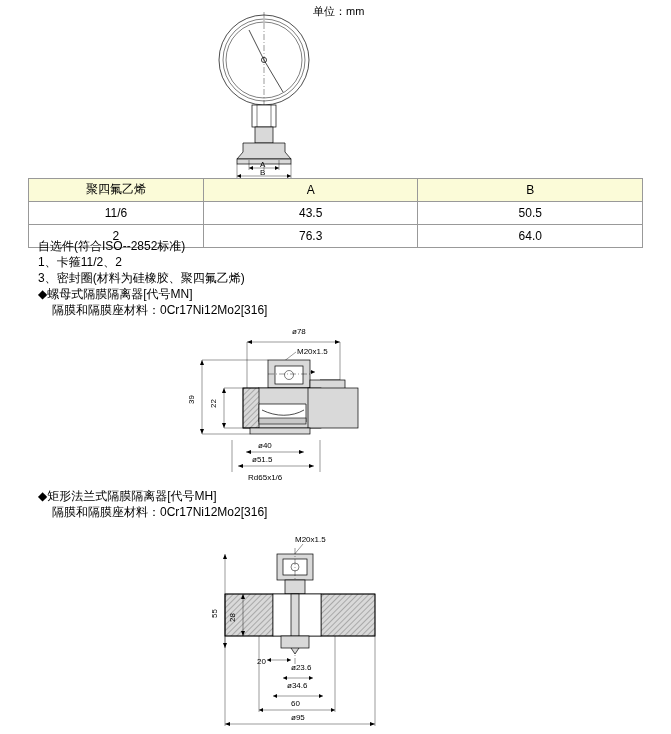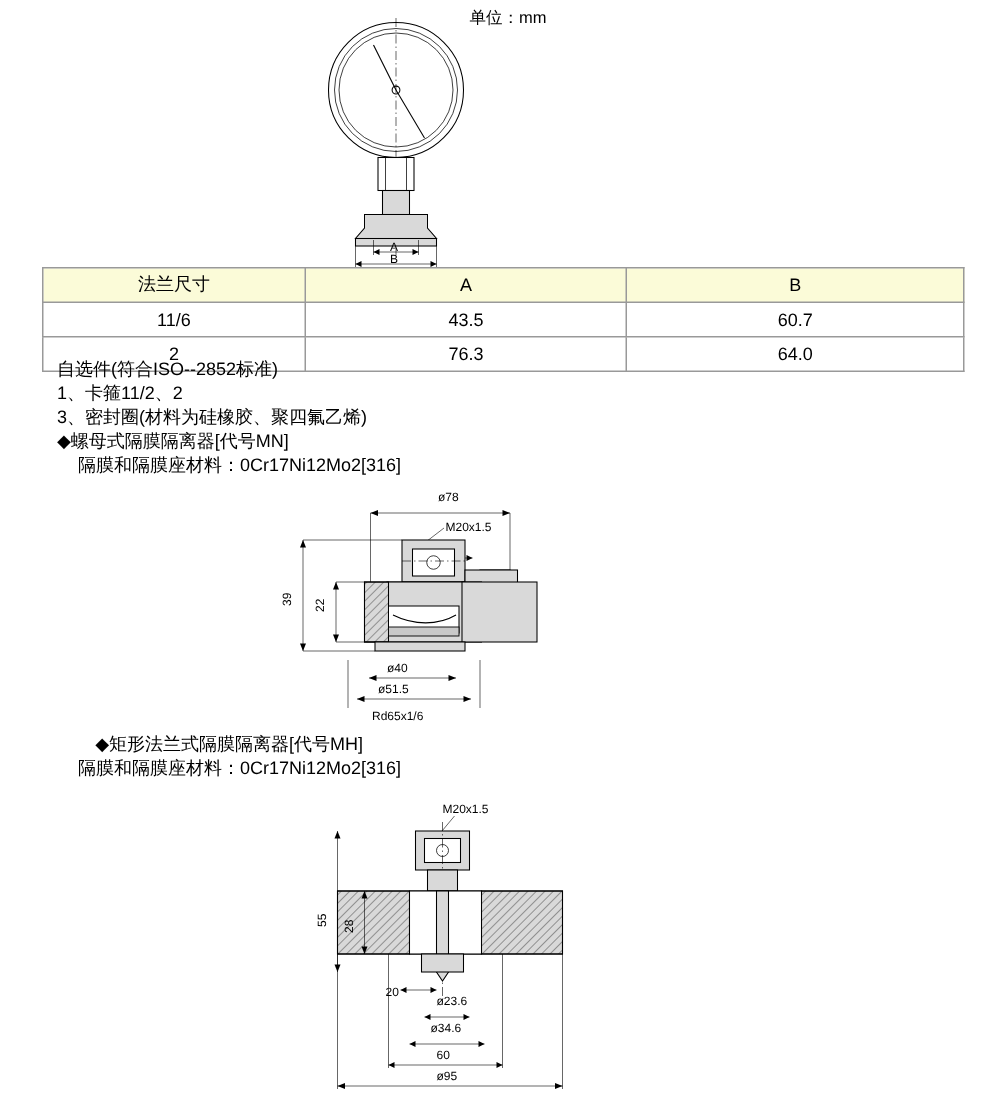--- a/index.html
+++ b/index.html
@@ -46,21 +46,21 @@
   .notes{
     position:absolute;left:38px;top:238px;
     line-height:16px;font-size:12px;
   }
   .notes div{white-space:nowrap;}
   .indent{padding-left:14px;}
 
   .section2-title{
     position:absolute;left:38px;top:488px;line-height:16px;font-size:12px;
   }
-  .section2-title div{white-space:nowrap;text-align:center;}
+  .section2-title div{white-space:nowrap;}
 
   .dwg1{position:absolute;left:180px;top:322px;width:300px;height:160px;}
   .dwg2{position:absolute;left:195px;top:530px;width:300px;height:200px;}
 
   svg{display:block;}
   .ln{stroke:#000;stroke-width:0.7;fill:none;}
   .thin{stroke:#000;stroke-width:0.5;fill:none;}
   .dim{stroke:#000;stroke-width:0.4;fill:none;}
   .ctr{stroke:#000;stroke-width:0.4;fill:none;stroke-dasharray:6 2 1 2;}
   .fillgray{fill:#d9d9d9;stroke:#000;stroke-width:0.7;}
@@ -117,28 +117,28 @@
     <line x1="74" y1="150" x2="74" y2="160" class="dim"></line>
     <line x1="32" y1="154" x2="32" y2="168" class="dim"></line>
     <line x1="86" y1="154" x2="86" y2="168" class="dim"></line>
   </svg>
 </div>
 
 <div class="table-wrap">
   <table class="flange">
     <tbody>
         <tr class="head">
-      <td class="col1">法兰尺寸</td>
+      <td class="col1">聚四氟乙烯</td>
       <td class="col2">A</td>
       <td class="col3">B</td>
     </tr>
     <tr>
       <td>11/6</td>
       <td>43.5</td>
-      <td>60.7</td>
+      <td>50.5</td>
     </tr>
     <tr>
       <td>2</td>
       <td>76.3</td>
       <td>64.0</td>
     </tr>
   </tbody>
     </table>
 </div>
 

